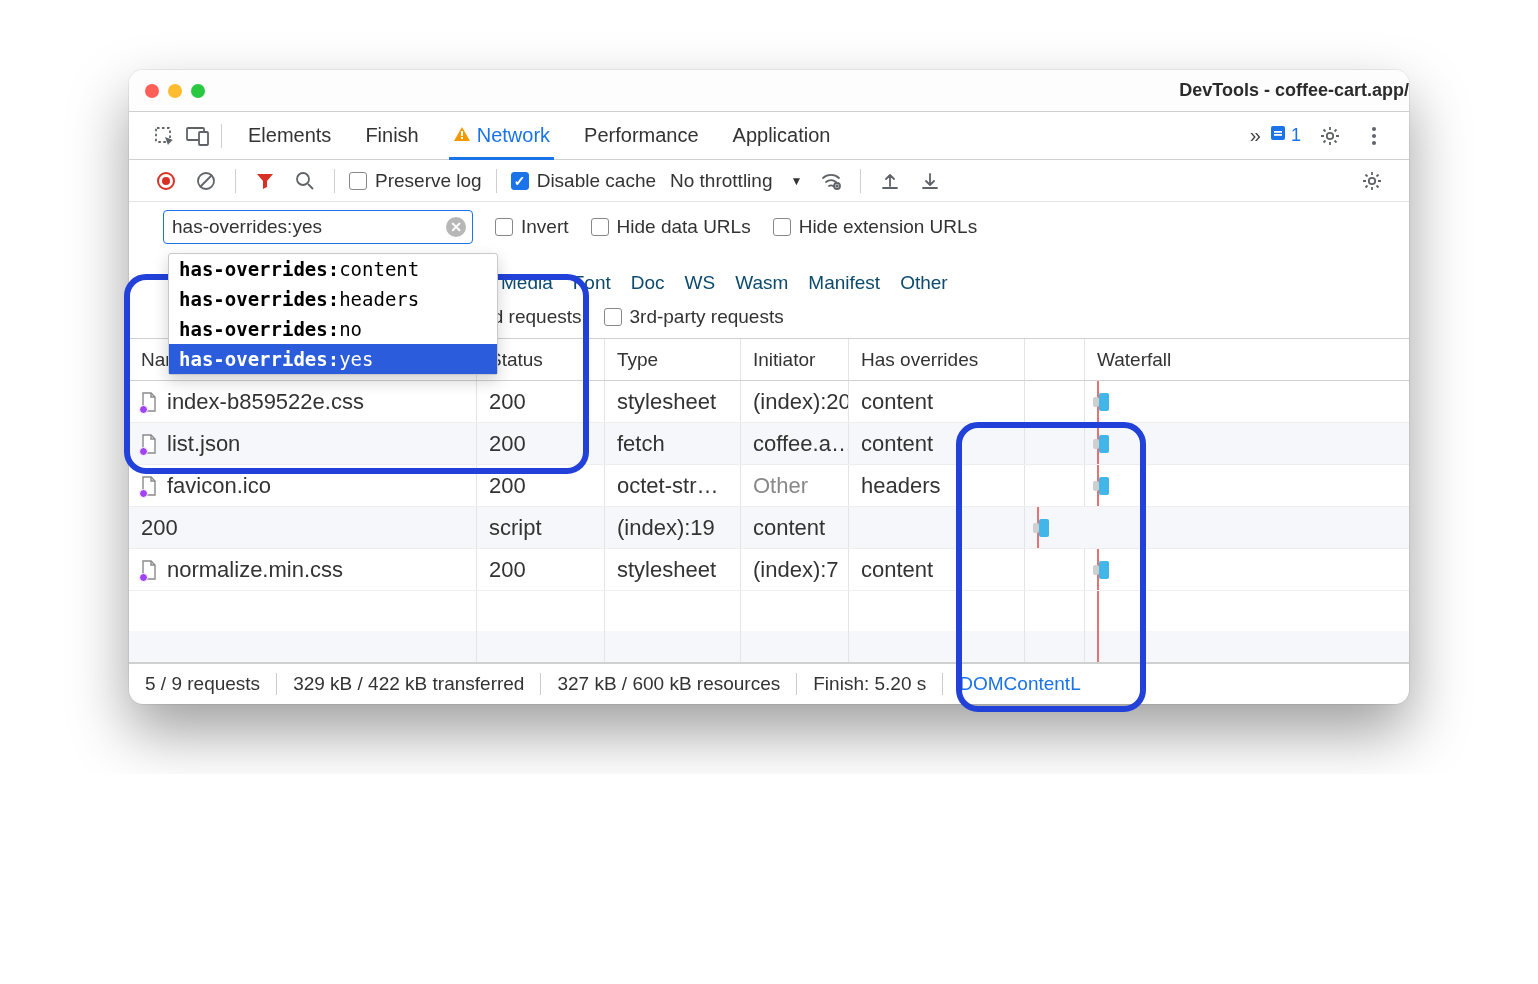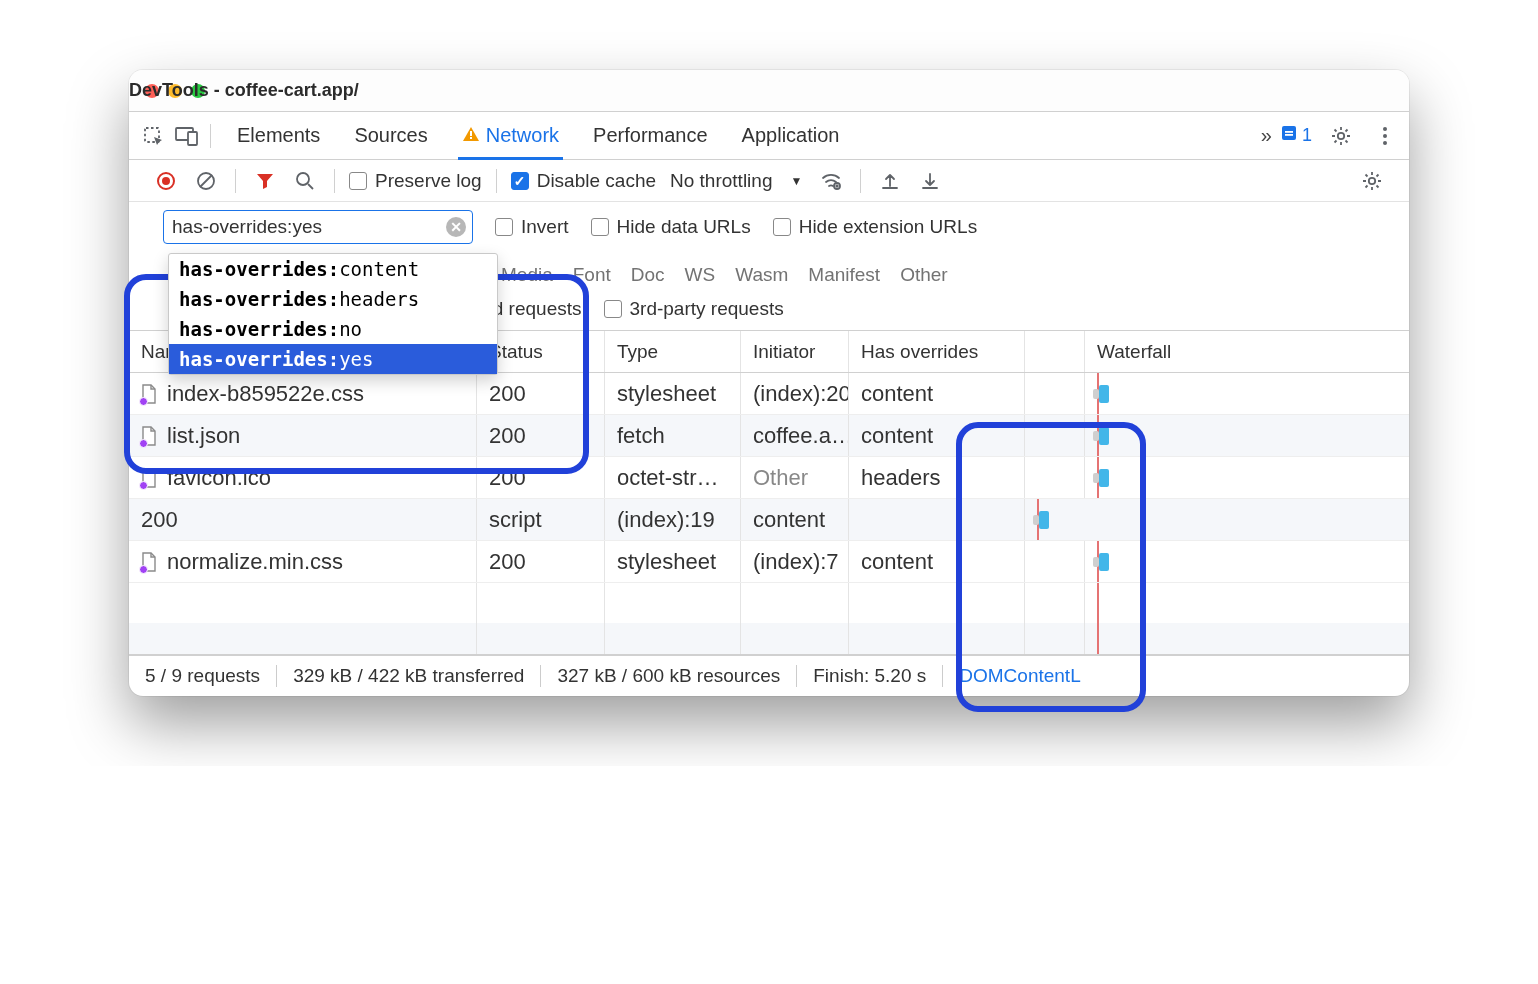--- a/index.html
+++ b/index.html
@@ -22,23 +22,23 @@
     height: 42px;
     display: flex; align-items: center;
     border-bottom: 1px solid #d0d0d0;
     position: relative;
     border-radius: 14px 14px 0 0;
     background: #fdfdfd;
   }
   .traffic { display:flex; gap:9px; margin-left:16px; }
   .tl { width:14px; height:14px; border-radius:50%; }
   .tl.red{background:#ff5f57;} .tl.yellow{background:#febc2e;} .tl.green{background:#28c840;}
-  .title { position:absolute; left:0; right:0; text-align:left; font-weight:600; font-size:18px; color:#2b2b2b; }
-  
-  .tabs { height:48px; display:flex; align-items:center; border-bottom:1px solid #d0d0d0; padding:0 9px; gap:4px; }
+  .title { position:absolute; left:0; right:0; text-align:right; font-weight:600; font-size:18px; color:#2b2b2b; }
+  
+  .tabs { height:48px; display:flex; align-items:center; border-bottom:1px solid #d0d0d0; padding:0 20px; gap:4px; }
   .icon-btn { width:30px; height:30px; display:flex; align-items:center; justify-content:center; color:#555; cursor:pointer; }
   .tab-list { display:flex; align-items:stretch; height:100%; margin-left:18px; gap:34px; }
   .tab { display:flex; align-items:center; font-size:20px; color:#333; cursor:pointer; position:relative; gap:6px;}
   .tab.active { color:#1a73e8; }
   .tab.active::after { content:""; position:absolute; bottom:-1px; left:-4px; right:-4px; height:3px; background:#1a73e8; }
   .tab .warn-tri { color:#e8710a; }
   .tabs-right { margin-left:auto; display:flex; align-items:center; gap:14px; }
   .chev2 { font-size:20px; color:#444; letter-spacing:-6px; }
   .badge-issues { display:flex; align-items:center; gap:4px; color:#1a73e8; font-size:18px; font-weight:500;}
   .issue-ico { color:#1a73e8;}
@@ -52,21 +52,21 @@
   .chkbox{width:18px;height:18px;border:1.5px solid #888;border-radius:3px;display:flex;align-items:center;justify-content:center;background:#fff;}
   .chkbox.checked{background:#1a73e8;border-color:#1a73e8;color:#fff;font-size:14px;font-weight:bold;}
   .select{display:flex;align-items:center;gap:18px;font-size:19px;color:#333; padding:0 4px;}
   .caretd{font-size:12px;color:#333;}
   
   .filterbar{border-bottom:1px solid #d0d0d0; padding:8px 12px 10px; position:relative;}
   .row1{display:flex;align-items:center;gap:22px;}
   .filter-input-wrap{position:relative;display:flex;align-items:center;width:310px;height:34px;border:1px solid #1a73e8;border-radius:4px;padding:0 30px 0 8px;font-size:19px;margin-left:22px;}
   .filter-input{border:none;outline:none;flex:1;font-size:19px;color:#333;background:transparent;}
   .clear-x{position:absolute;right:6px;width:20px;height:20px;border-radius:50%;background:#b7b7b7;color:#fff;display:flex;align-items:center;justify-content:center;font-size:14px;font-weight:700;cursor:pointer;}
-  .row2{margin-top:20px;display:flex;align-items:flex-start;gap:20px;font-size:19px;color:#737373;}
+  .row2{margin-top:28px;display:flex;align-items:flex-start;gap:20px;font-size:19px;color:#0c4a6e;}
   .row3{margin-top:12px;display:flex;align-items:center;gap:22px;font-size:19px;color:#333;}
   .type-btn{cursor:pointer;}
   
   .ac{position:absolute;top:42px;left:4px;right:-10px;background:#fff;border:1px solid #c9c9c9;box-shadow:0 6px 16px rgba(0,0,0,.18);border-radius:3px;z-index:5;font-family:ui-monospace,Menlo,monospace;font-size:19px;width:330px;}
   .ac-item{padding:4px 10px;white-space:nowrap;cursor:pointer;}
   .ac-item .pfx{font-weight:700;}
   .ac-item.sel{background:#2a5cdb;color:#fff;}
   
   .hl{position:absolute;border:6px solid #2141d9;border-radius:22px;pointer-events:none;z-index:3;}
   
@@ -128,21 +128,21 @@
     </div>
     <div class="icon-btn">
       <svg width="24" height="20">
           <rect x="1" y="2" width="17" height="12" rx="1" class="iconstroke"></rect>
           <rect x="13" y="6" width="9" height="13" rx="1" class="iconstroke" fill="#fff"></rect>
         </svg>
     </div>
     <div class="sep"></div>
     <div class="tab-list">
       <div class="tab">Elements</div>
-      <div class="tab">Sources</div>
+      <div class="tab">Finish</div>
       <div class="tab active">
         <span class="warn-tri">
           <svg width="18" height="16">
               <path d="M9 1 L17 15 H1 Z" fill="#f29900"></path>
               <rect x="8" y="5" width="2" height="5" fill="#fff"></rect>
               <rect x="8" y="11" width="2" height="2" fill="#fff"></rect>
             </svg>
         </span>
         <span>Network</span>
       </div>

